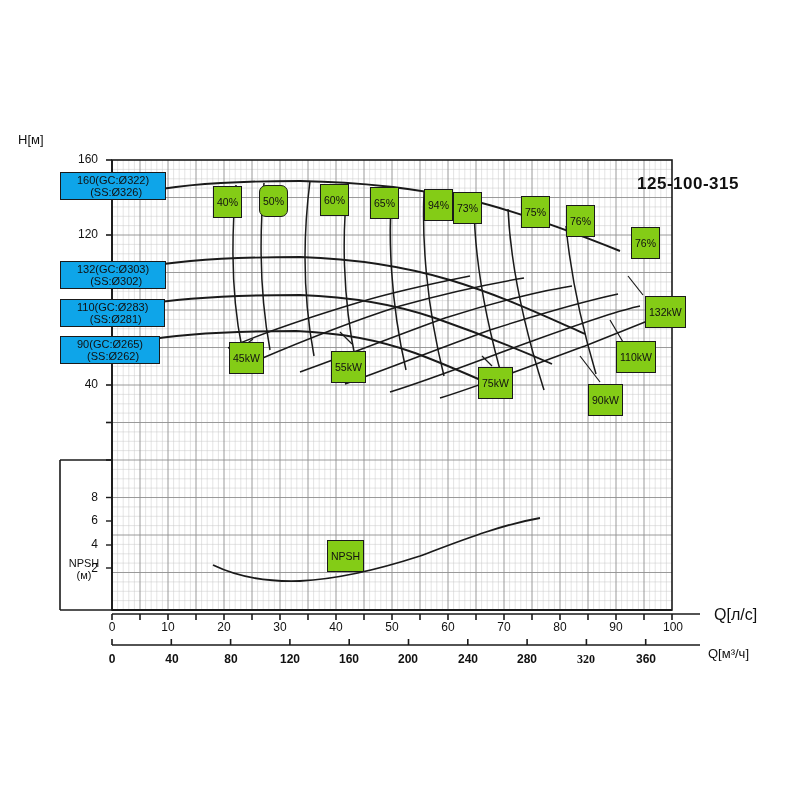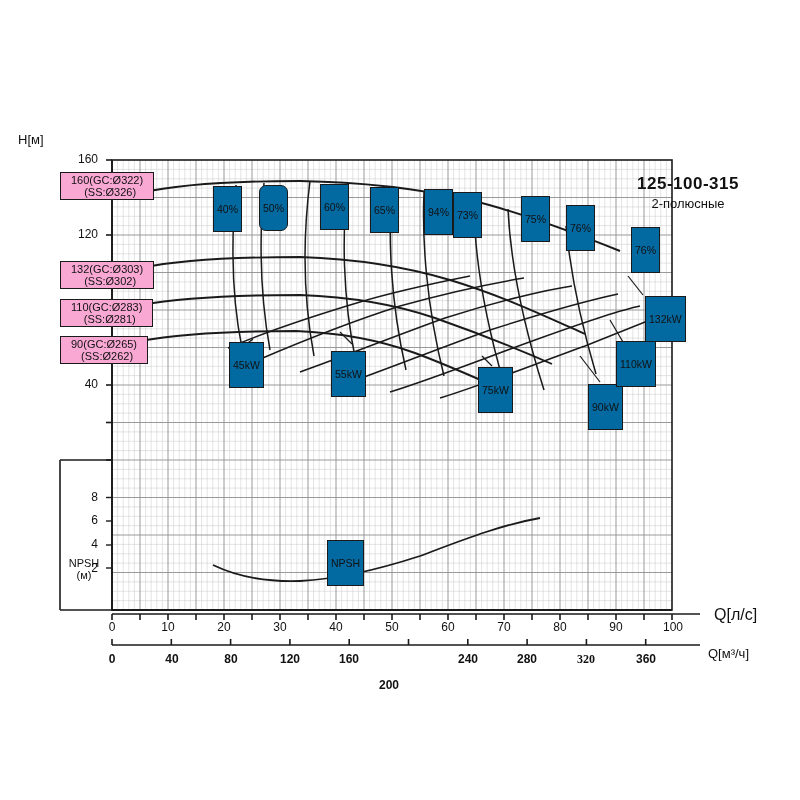--- a/index.html
+++ b/index.html
@@ -8,25 +8,25 @@
     background:#ffffff;
     font-family:"Liberation Sans", sans-serif;
     color:#111;
     position:relative;
     overflow:hidden;
   }
   #stage{position:absolute;left:0;top:0;width:800px;height:800px;}
   svg#chart{position:absolute;left:0;top:0;width:800px;height:800px;}
   .lbl{
     position:absolute;
-    background:#f9a8d4;
+    background:#0ea5e9;
     border:1px solid #1a1a1a;
     font-size:11px;
     line-height:12px;
-    padding:1px 10px;
+    padding:1px 16px;
     white-space:pre;
     text-align:center;
     font-family:"Liberation Sans", sans-serif;
   }
   .axtxt{position:absolute;font-size:12px;color:#111;white-space:pre;}
   .axtxt.b{font-weight:bold;}
   .title{
     position:absolute;
     text-align:center;
     font-size:17px;
@@ -35,25 +35,25 @@
     white-space:pre;
   }
   .subtitle{
     position:absolute;
     text-align:center;
     font-size:13px;
     white-space:pre;
   }
   .curvelbl{
     position:absolute;
-    background:#0369a1;
+    background:#84cc16;
     border:1px solid #1a1a1a;
     font-size:10.5px;
     line-height:12px;
-    padding:16px 3px;
+    padding:9px 3px;
     white-space:pre;
     text-align:left;
   }
 </style>
 </head>
 <body>
 
 <div id="stage">
 
 <svg id="chart" viewBox="0 0 800 800">
@@ -332,21 +332,20 @@
     <line x1="643" y1="295" x2="628" y2="276"></line>
   </g>
 
   <g fill="none" stroke="#1a1a1a" stroke-width="1.8">
     <path d="M213,565 C240,578 270,582 300,581 C340,579 380,569 420,556 C460,541 500,525 540,518"></path>
   </g>
 
 </svg>
 
 <div class="title" style="left:598px;top:174px;width:180px;">125-100-315</div>
-<div class="subtitle" style="left:598px;top:196px;width:180px;">2-полюсные</div>
 
 <div class="axtxt" style="left:18px;top:132px;font-size:13px;">H[м]</div>
 <div class="axtxt" style="left:62px;top:557px;font-size:11px;line-height:12px;text-align:center;width:44px;">NPSH
 (м)</div>
 <div class="axtxt" style="left:714px;top:606px;font-size:16px;">Q[л/с]</div>
 <div class="axtxt" style="left:708px;top:646px;font-size:13px;">Q[м³/ч]</div>
 
 <div class="axtxt" style="left:20px;top:152px;width:78px;text-align:right;">160</div>
 <div class="axtxt" style="left:20px;top:189px;width:78px;text-align:right;">140</div>
 <div class="axtxt" style="left:20px;top:227px;width:78px;text-align:right;">120</div>
@@ -370,21 +369,21 @@
 <div class="axtxt" style="left:496px;top:620px;width:16px;text-align:center;">70</div>
 <div class="axtxt" style="left:552px;top:620px;width:16px;text-align:center;">80</div>
 <div class="axtxt" style="left:608px;top:620px;width:16px;text-align:center;">90</div>
 <div class="axtxt" style="left:662px;top:620px;width:22px;text-align:center;">100</div>
 
 <div class="axtxt b" style="left:104px;top:652px;width:16px;text-align:center;">0</div>
 <div class="axtxt b" style="left:161px;top:652px;width:22px;text-align:center;">40</div>
 <div class="axtxt b" style="left:220px;top:652px;width:22px;text-align:center;">80</div>
 <div class="axtxt b" style="left:276px;top:652px;width:28px;text-align:center;">120</div>
 <div class="axtxt b" style="left:335px;top:652px;width:28px;text-align:center;">160</div>
-<div class="axtxt b" style="left:375px;top:652px;width:28px;text-align:center;margin-top:26px;">200</div>
+<div class="axtxt b" style="left:394px;top:652px;width:28px;text-align:center;">200</div>
 <div class="axtxt b" style="left:454px;top:652px;width:28px;text-align:center;">240</div>
 <div class="axtxt b" style="left:513px;top:652px;width:28px;text-align:center;">280</div>
 <div class="axtxt b" style="left:572px;top:652px;width:28px;text-align:center;font-family:Liberation Serif, serif;">320</div>
 <div class="axtxt b" style="left:632px;top:652px;width:28px;text-align:center;">360</div>
 
 <div class="lbl" style="left:60px;top:172px;">160(GC:Ø322)
   (SS:Ø326)</div>
 <div class="lbl" style="left:60px;top:261px;">132(GC:Ø303)
   (SS:Ø302)</div>
 <div class="lbl" style="left:60px;top:299px;">110(GC:Ø283)

